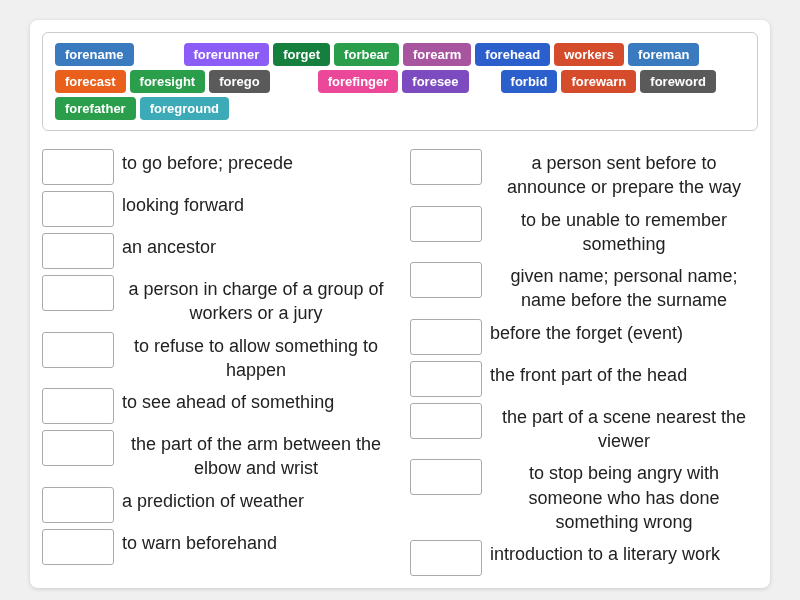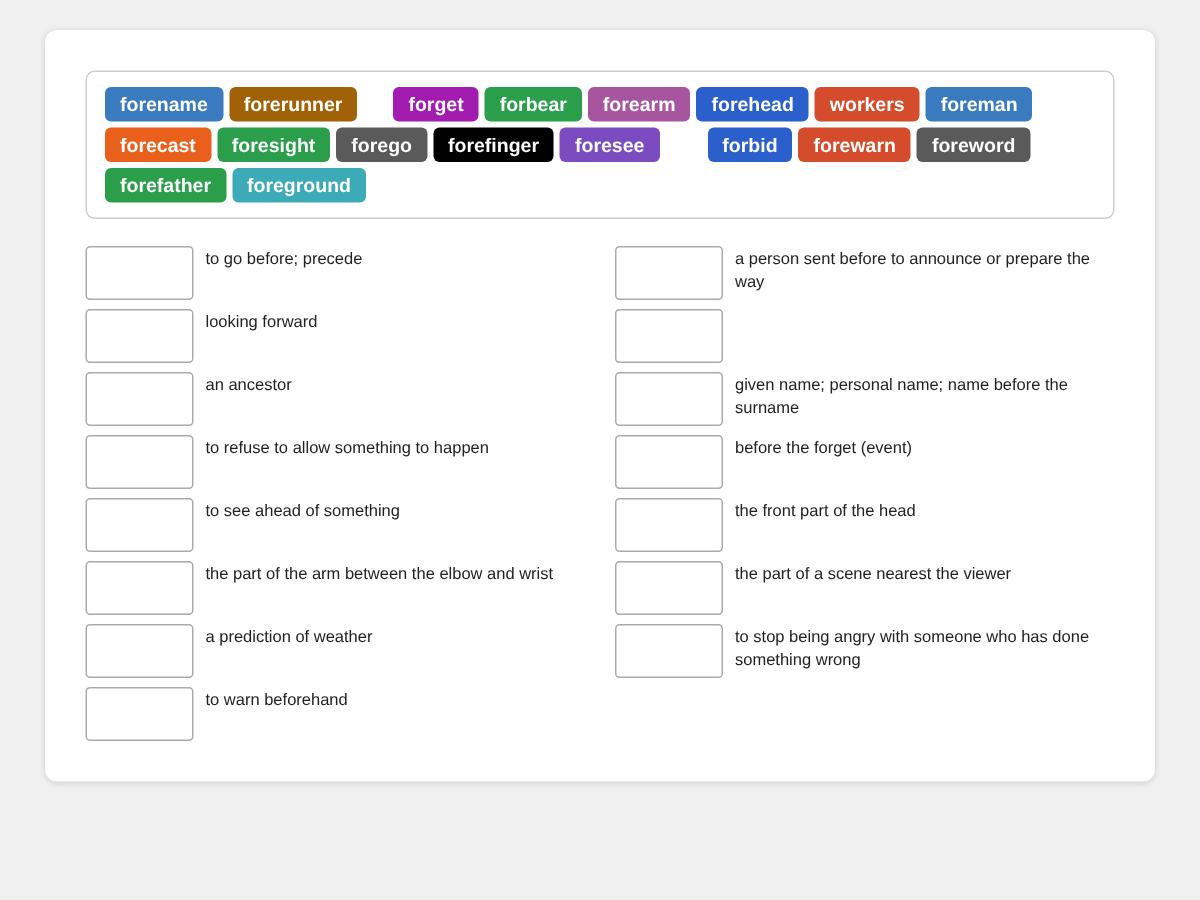--- a/index.html
+++ b/index.html
@@ -9,21 +9,21 @@
       display: flex;
       justify-content: center;
       align-items: flex-start;
       padding: 20px;
       min-height: 600px;
       width: 800px;
     }
     .main-container {
       background: #ffffff;
       border-radius: 8px;
-      padding: 27px;
+      padding: 12px;
       width: 740px;
       box-shadow: 0 1px 4px rgba(0,0,0,0.15);
     }
     .word-bank {
       border: 1.5px solid #ccc;
       border-radius: 6px;
       padding: 10px 12px;
       margin-bottom: 18px;
       display: flex;
       flex-wrap: wrap;
@@ -57,44 +57,45 @@
     .answer-box {
       width: 72px;
       min-width: 72px;
       height: 36px;
       border: 1.5px solid #aaa;
       border-radius: 3px;
       background: #fff;
       flex-shrink: 0;
     }
     .definition-text {
-      font-size: 11px;
+      font-size: 18px;
       color: #222;
       line-height: 1.35;
       padding-top: 2px;
+      text-align: center;
     }
   </style>
 </head>
 <body>
 
 <div class="main-container">
 
   <div class="word-bank">
   <span class="word-tag" style="background-color: rgb(58, 122, 191);">forename</span>
-      <span class="word-tag" style="background-color: #a16207;">forerunner</span>
-      <span class="word-tag" style="background-color: #a21caf; margin-left: 20px;">forget</span>
+      <span class="word-tag" style="background-color: #8b5cf6; margin-left: 46px;">forerunner</span>
+      <span class="word-tag" style="background-color: #15803d;">forget</span>
       <span class="word-tag" style="background-color: rgb(42, 158, 75);">forbear</span>
       <span class="word-tag" style="background-color: rgb(168, 85, 160);">forearm</span>
       <span class="word-tag" style="background-color: rgb(43, 95, 204);">forehead</span>
       <span class="word-tag" style="background-color: rgb(212, 76, 43);">workers</span>
       <span class="word-tag" style="background-color: rgb(58, 122, 191);">foreman</span>
       <span class="word-tag" style="background-color: rgb(232, 96, 28);">forecast</span>
       <span class="word-tag" style="background-color: rgb(42, 158, 75);">foresight</span>
       <span class="word-tag" style="background-color: rgb(90, 90, 90);">forego</span>
-      <span class="word-tag" style="background-color: #000000;">forefinger</span>
+      <span class="word-tag" style="background-color: #ec4899; margin-left: 44px;">forefinger</span>
       <span class="word-tag" style="background-color: rgb(124, 75, 191);">foresee</span>
       <span class="word-tag" style="background-color: rgb(43, 95, 204); margin-left: 28px;">forbid</span>
       <span class="word-tag" style="background-color: rgb(212, 76, 43);">forewarn</span>
       <span class="word-tag" style="background-color: rgb(90, 90, 90);">foreword</span>
       <span class="word-tag" style="background-color: rgb(42, 158, 75);">forefather</span>
       <span class="word-tag" style="background-color: rgb(61, 170, 184);">foreground</span>
     </div>
 
   <div class="matching-section">
     <div class="column" id="left-col">
@@ -102,20 +103,24 @@
           <div class="answer-box"></div>
           <div class="definition-text">to go before; precede</div>
         </div>
         <div class="match-row">
           <div class="answer-box"></div>
           <div class="definition-text">looking forward</div>
         </div>
         <div class="match-row">
           <div class="answer-box"></div>
           <div class="definition-text">an ancestor</div>
+        </div>
+        <div class="match-row">
+          <div class="answer-box"></div>
+          <div class="definition-text">a person in charge of a group of workers or a jury</div>
         </div>
         <div class="match-row">
           <div class="answer-box"></div>
           <div class="definition-text">to refuse to allow something to happen</div>
         </div>
         <div class="match-row">
           <div class="answer-box"></div>
           <div class="definition-text">to see ahead of something</div>
         </div>
         <div class="match-row">
@@ -131,20 +136,21 @@
           <div class="definition-text">to warn beforehand</div>
         </div>
       </div>
     <div class="column" id="right-col">
         <div class="match-row">
           <div class="answer-box"></div>
           <div class="definition-text">a person sent before to announce or prepare the way</div>
         </div>
         <div class="match-row">
           <div class="answer-box"></div>
+          <div class="definition-text">to be unable to remember something</div>
         </div>
         <div class="match-row">
           <div class="answer-box"></div>
           <div class="definition-text">given name; personal name; name before the surname</div>
         </div>
         <div class="match-row">
           <div class="answer-box"></div>
           <div class="definition-text">before the forget (event)</div>
         </div>
         <div class="match-row">
@@ -152,15 +158,19 @@
           <div class="definition-text">the front part of the head</div>
         </div>
         <div class="match-row">
           <div class="answer-box"></div>
           <div class="definition-text">the part of a scene nearest the viewer</div>
         </div>
         <div class="match-row">
           <div class="answer-box"></div>
           <div class="definition-text">to stop being angry with someone who has done something wrong</div>
         </div>
+        <div class="match-row">
+          <div class="answer-box"></div>
+          <div class="definition-text">introduction to a literary work</div>
+        </div>
       </div>
   </div>
 </div>
 
 </body></html>

